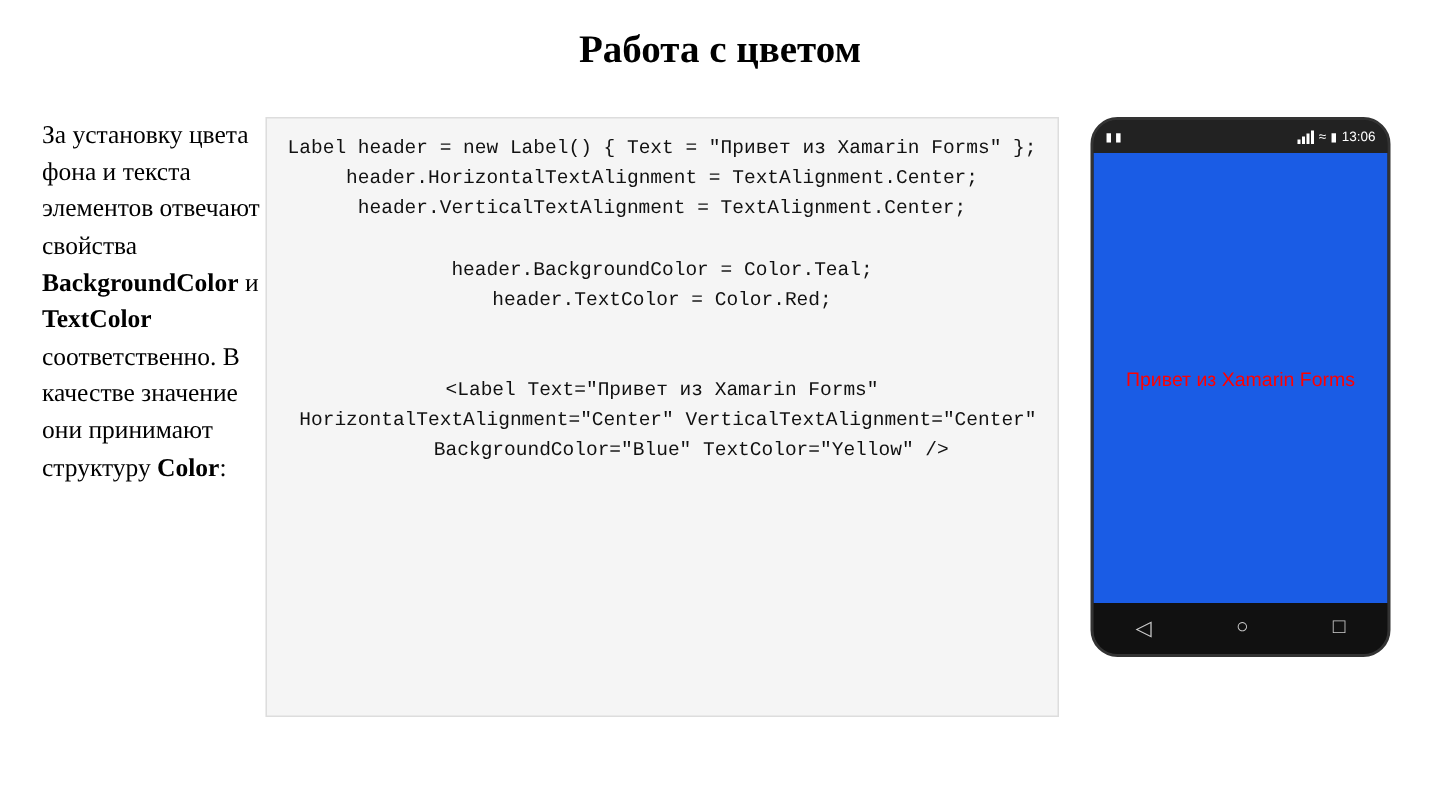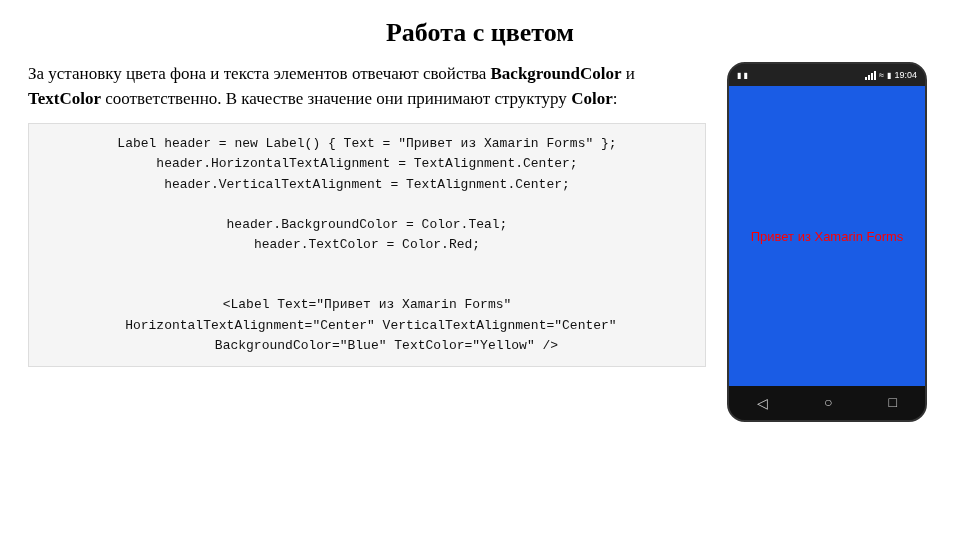--- a/index.html
+++ b/index.html
@@ -9,39 +9,39 @@
       background: #fff;
       font-family: Georgia, 'Times New Roman', serif;
       overflow: hidden;
     }
     .page {
       width: 960px;
       height: 496px;
       padding: 18px 28px 18px 28px;
       display: flex;
       flex-direction: column;
-      gap: 0;
+      gap: 16px;
     }
     .title {
       text-align: center;
       font-size: 26px;
       font-weight: bold;
       margin-bottom: 14px;
       font-family: Georgia, serif;
     }
     .content-row {
       display: flex;
       flex-direction: row;
       gap: 16px;
       flex: 1;
     }
     .left-col {
       flex: 1;
       display: flex;
-      flex-direction: column;
+      flex-direction: row;
       gap: 0;
     }
     .intro-text {
       font-size: 17px;
       line-height: 1.45;
       margin-bottom: 12px;
       font-family: Georgia, serif;
     }
     .intro-text b {
       font-weight: bold;
@@ -166,21 +166,21 @@
           </div>
           <div class="phone-status-right">
             <div class="signal-bars">
               <div class="signal-bar" style="height:3px;"></div>
               <div class="signal-bar" style="height:5px;"></div>
               <div class="signal-bar" style="height:7px;"></div>
               <div class="signal-bar" style="height:9px;"></div>
             </div>
             <span style="font-size:9px;">≈</span>
             <span style="font-size:8px;">▮</span>
-            <span style="font-size:9px; color:#fff; font-family:sans-serif;">19:04</span>
+            <span style="font-size:9px; color:#fff; font-family:sans-serif;">13:06</span>
           </div>
         </div>
         <div class="phone-screen">
           <span class="phone-screen-text">Привет из Xamarin Forms</span>
         </div>
         <div class="phone-nav-bar">
           <span class="nav-icon">◁</span>
           <span class="nav-icon">○</span>
           <span class="nav-icon">□</span>
         </div>

